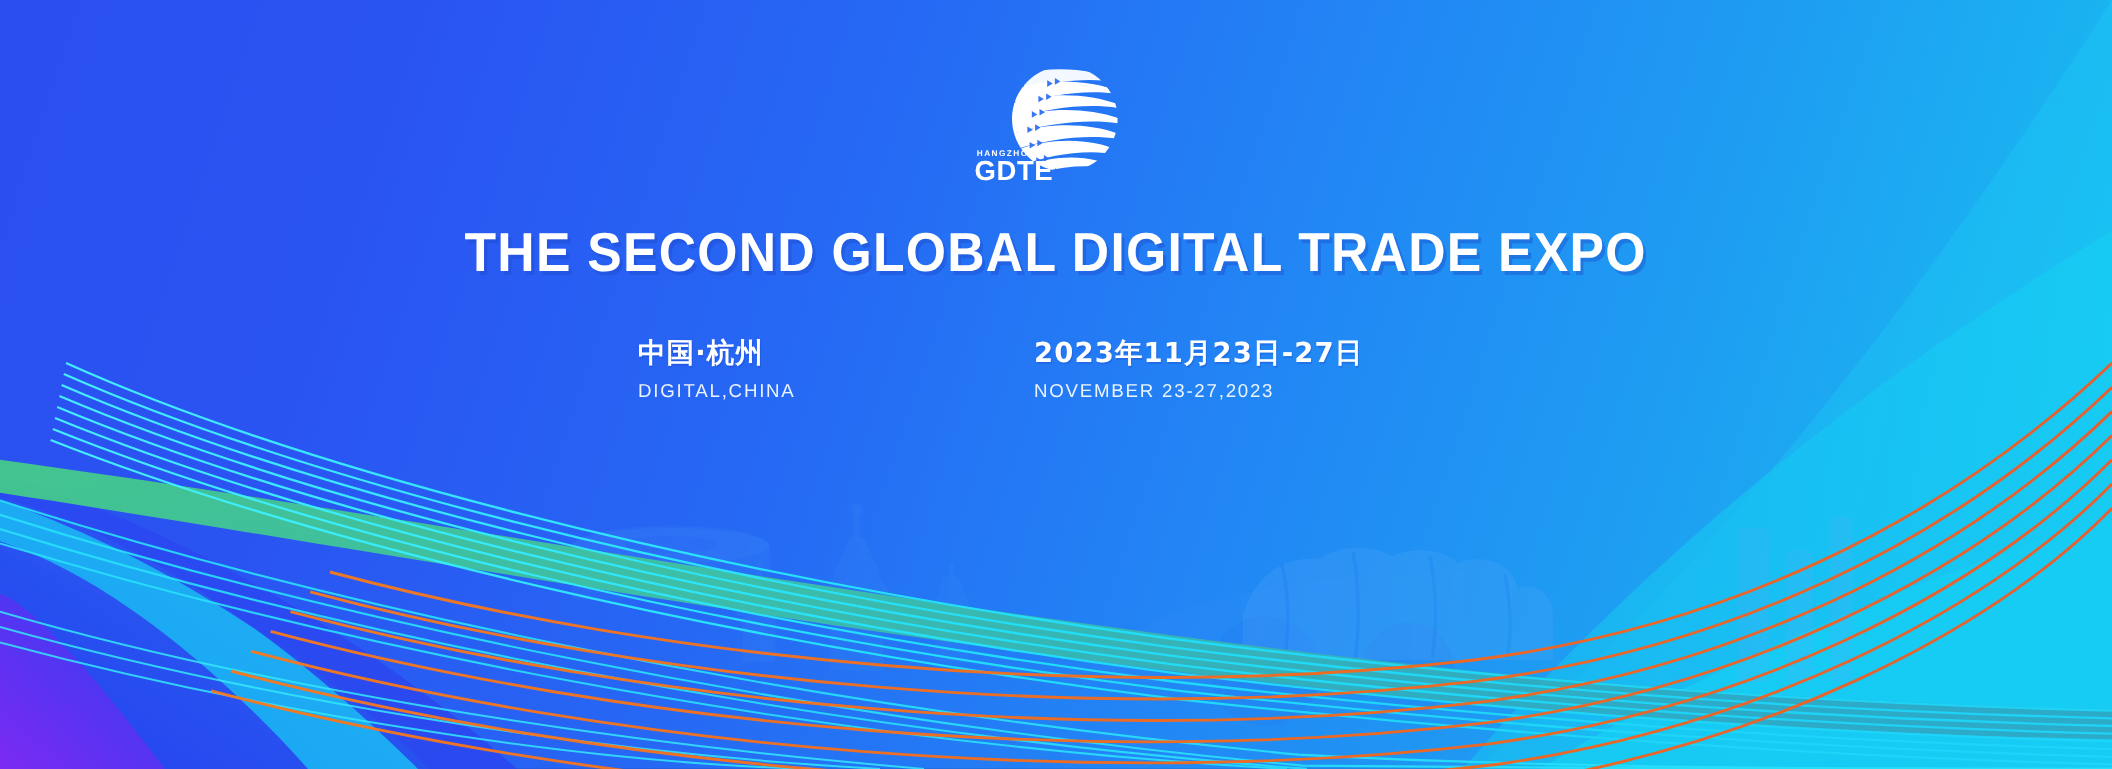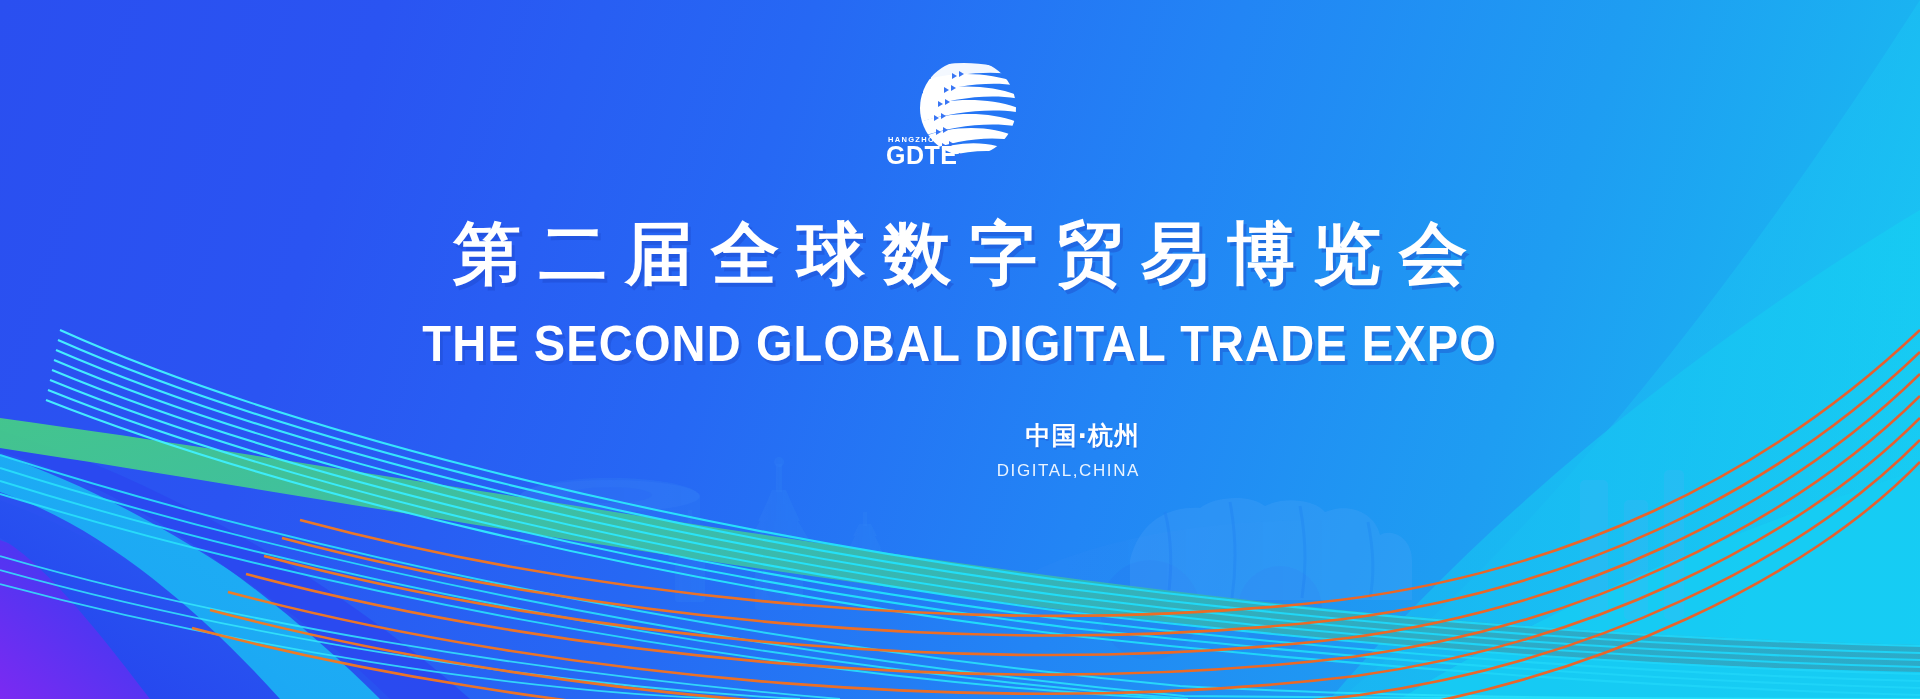--- a/index.html
+++ b/index.html
@@ -72,21 +72,21 @@
     transform: scaleX(0.94);
     text-shadow: 3px 4px 0 rgba(28, 70, 200, 0.38);
   }
 
   .meta-row {
     margin-top: 26px;
     display: flex;
     align-items: flex-start;
     white-space: nowrap;
   }
-  .meta-block { text-align: right; }
+  .meta-block { text-align: left; }
   .meta-block.loc { width: 360px; }
   .meta-block.date { width: 400px; }
 
   .meta-cn {
     color: #ffffff;
     font-size: 25px;
     font-weight: 700;
     letter-spacing: 1px;
     font-family: "DejaVu Sans", "Liberation Sans", sans-serif;
     text-shadow: 1px 2px 0 rgba(28, 70, 200, 0.30);
@@ -288,25 +288,28 @@
             <path d="M69,85 l5,3 l-5,3 z"></path>
           <path d="M72,99 l5,3 l-5,3 z"></path>
             <path d="M79,97 l5,3 l-5,3 z"></path>
         </g>
 
         <text x="8" y="86" fill="#ffffff" font-size="7.5" font-weight="700" letter-spacing="1.3" font-family="Liberation Sans, sans-serif">HANGZHOU</text>
         <text x="6" y="108" fill="#ffffff" font-size="25" font-weight="700" letter-spacing="0.5" font-family="Liberation Sans, sans-serif">GDTE</text>
       </svg>
     </div>
 
-    <div class="title-cn">第二届全球数字贸易博览会</div>
 
     <div class="title-en">THE SECOND GLOBAL DIGITAL TRADE EXPO</div>
 
     <div class="meta-row">
       <div class="meta-block loc">
         <div class="meta-cn">中国·杭州</div>
         <div class="meta-en">DIGITAL,CHINA</div>
       </div>
+      <div class="meta-block date">
+        <div class="meta-cn">2023年11月23日-27日</div>
+        <div class="meta-en">NOVEMBER 23-27,2023</div>
+      </div>
     </div>
 
   </div>
 </div>
 
 </body></html>

